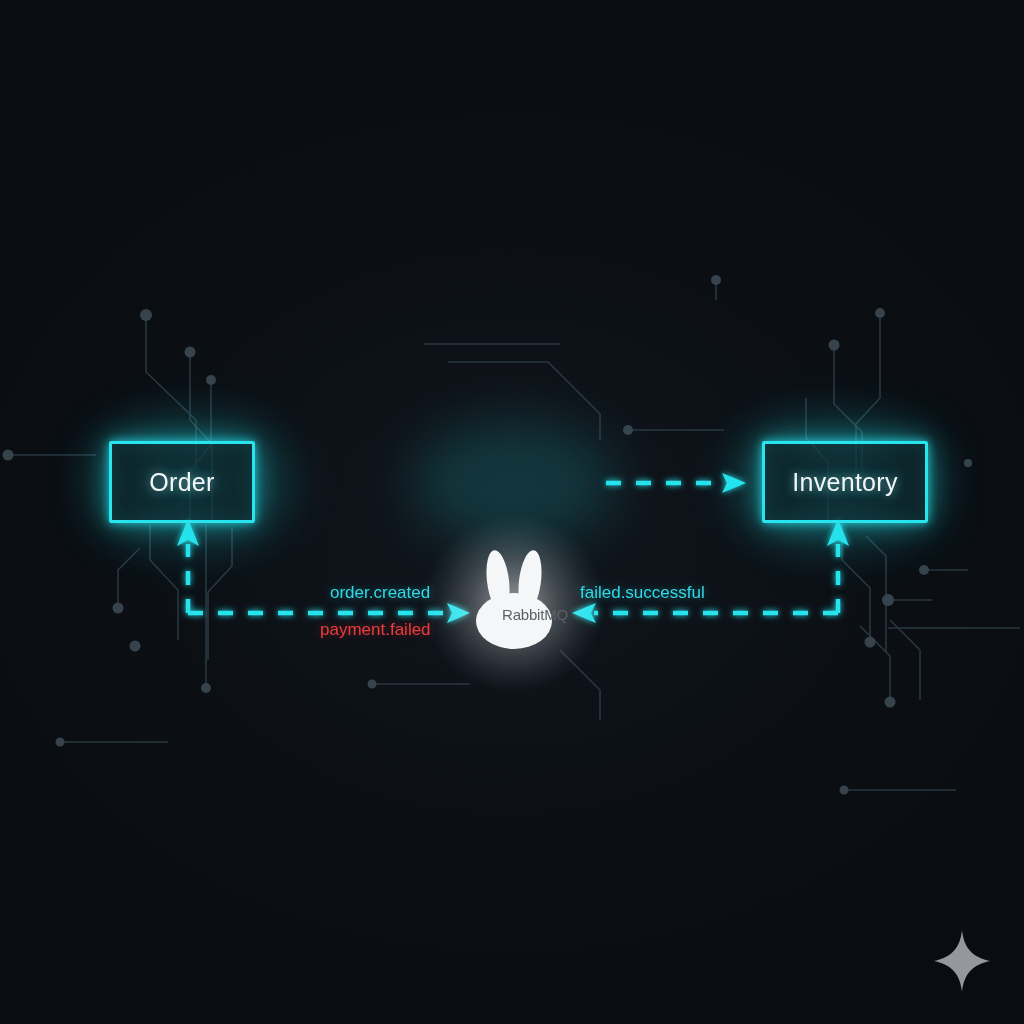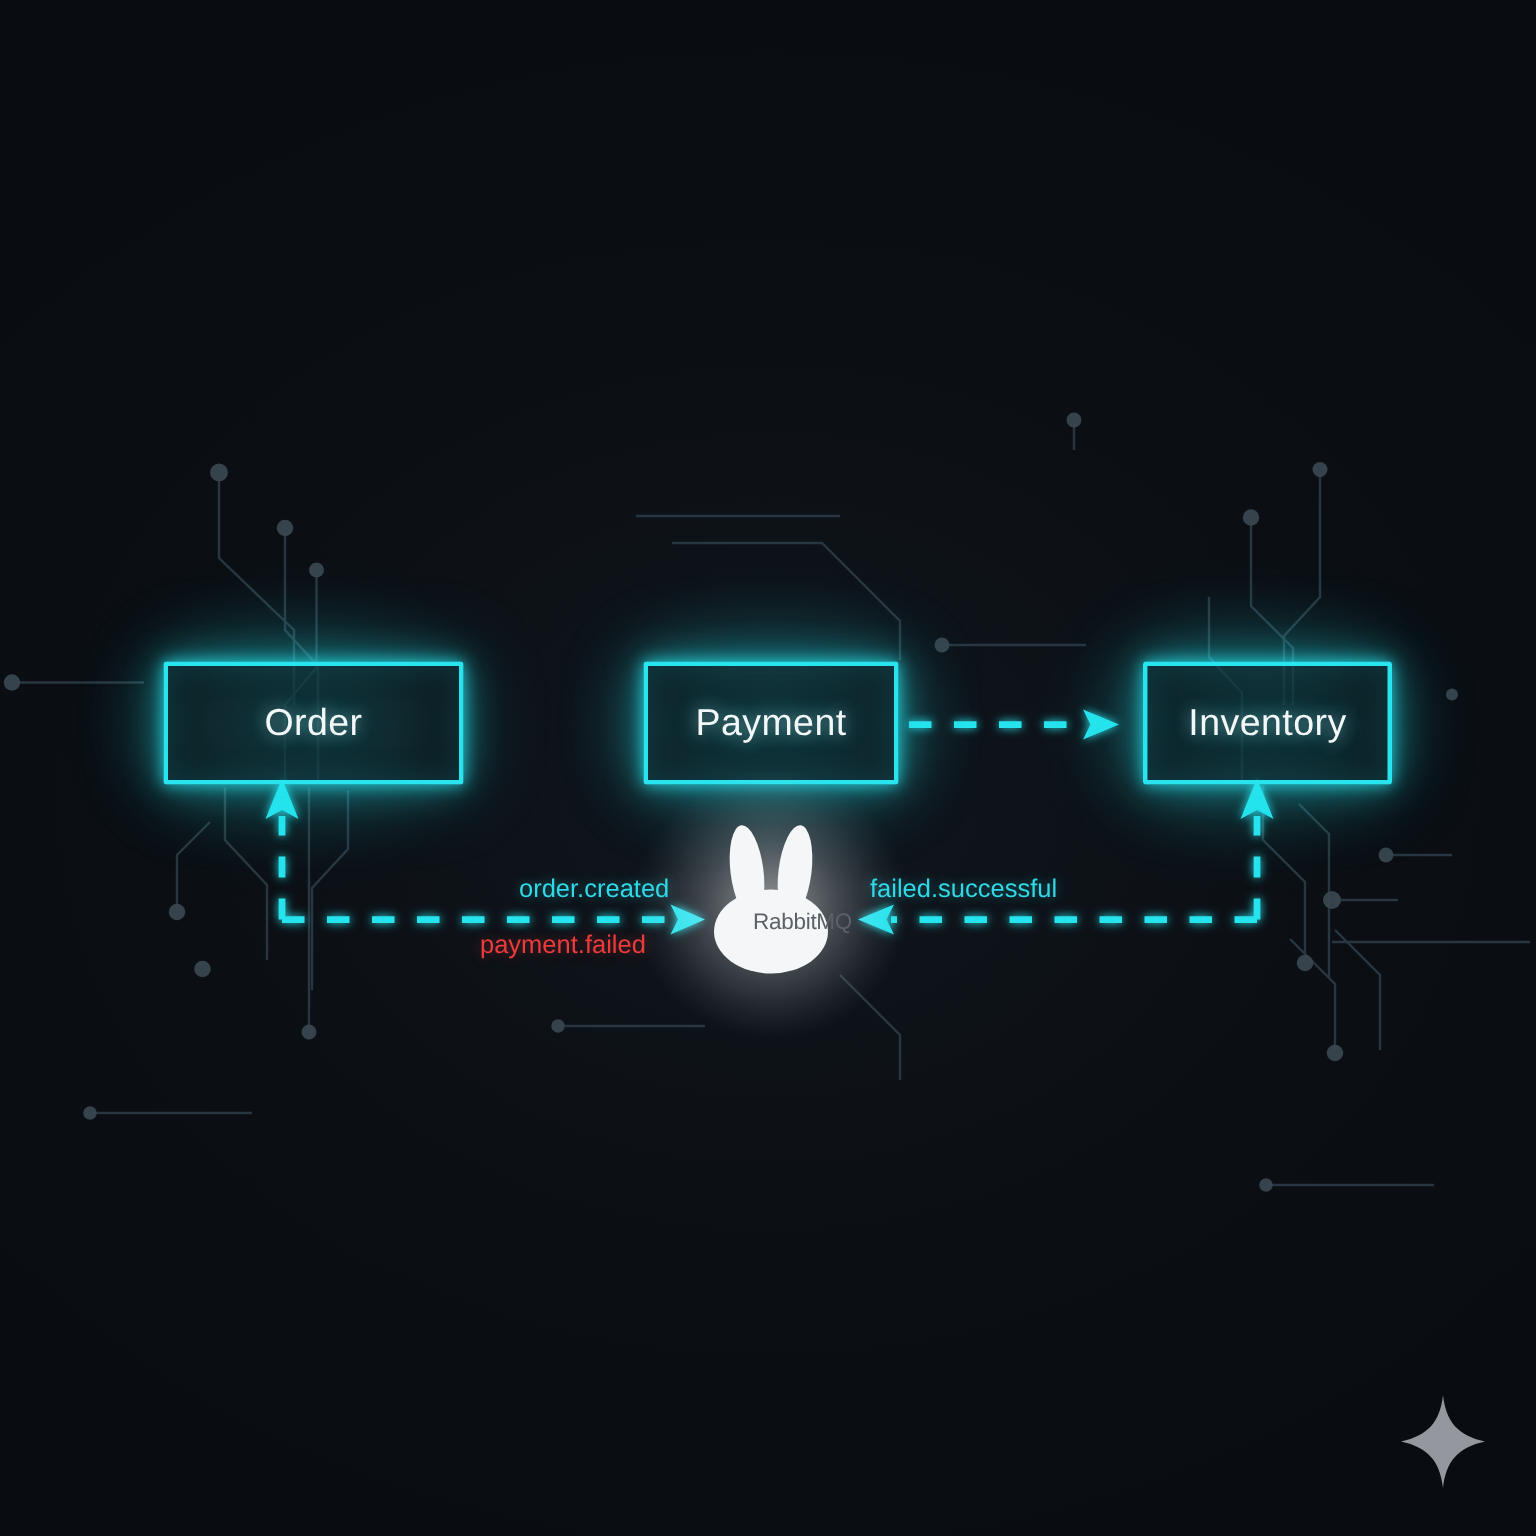--- a/index.html
+++ b/index.html
@@ -225,47 +225,44 @@
     </g>
 
     <g filter="url(#edgeGlow)">
       <line x1="838" y1="613" x2="838" y2="544" stroke="#28e4ee" stroke-width="4.5" stroke-dasharray="14 14" stroke-linecap="butt"></line>
       <path d="M838,519 L827,546 L838,540 L849,546 Z" fill="#28e4ee"></path>
       <line x1="838" y1="613" x2="594" y2="613" stroke="#28e4ee" stroke-width="4.5" stroke-dasharray="15 15" stroke-linecap="butt"></line>
       <path d="M572,613 L596,603 L591,613 L596,623 Z" fill="#28e4ee"></path>
     </g>
   </svg>
 
-  <div class="svc-box" style="left:109px; top:441px; width:200px; height:82px;">
+  <div class="svc-box" style="left:109px; top:441px; width:146px; height:82px;">
     <span class="svc-label">Order</span>
   </div>
 
-  <div class="svc-box" style="left:429px; top:441px; width:170px; height:82px;">
-    <span class="svc-label">Payment</span>
-  </div>
 
   <div class="svc-box" style="left:750px; top:441px; width:166px; height:82px;margin-left:12px;">
     <span class="svc-label">Inventory</span>
   </div>
 
   <div class="broker">
     <div class="broker-halo"></div>
     <svg class="broker-mark" width="108" height="108" viewBox="0 0 108 108">
       <g fill="#f4f6f7">
 
         <ellipse cx="38" cy="33" rx="11" ry="31" transform="rotate(-7 38 33)"></ellipse>
         <ellipse cx="70" cy="33" rx="11" ry="31" transform="rotate(7 70 33)"></ellipse>
 
         <ellipse cx="54" cy="73" rx="38" ry="28"></ellipse>
       </g>
     </svg>
     <div class="broker-text">RabbitMQ</div>
   </div>
 
-  <div class="flow-label cyan" style="left:346px; top:583px;">order.created</div>
+  <div class="flow-label cyan" style="left:330px; top:583px;">order.created</div>
 
   <div class="flow-label red" style="left:320px; top:620px;">payment.failed</div>
 
   <div class="flow-label cyan" style="left:580px; top:583px;">failed.successful</div>
 
   <svg class="sparkle" viewBox="0 0 56 62">
     <path d="M28 0 C30 18 38 27 56 31 C38 35 30 44 28 62 C26 44 18 35 0 31 C18 27 26 18 28 0 Z" fill="#9a9da3"></path>
   </svg>
 
 </div>

